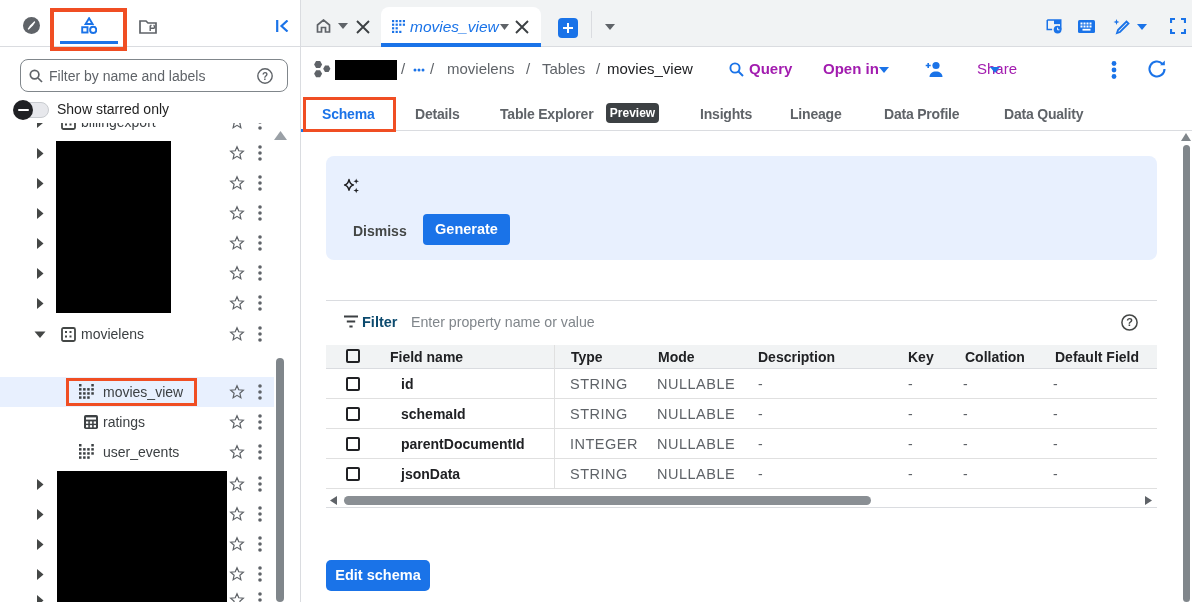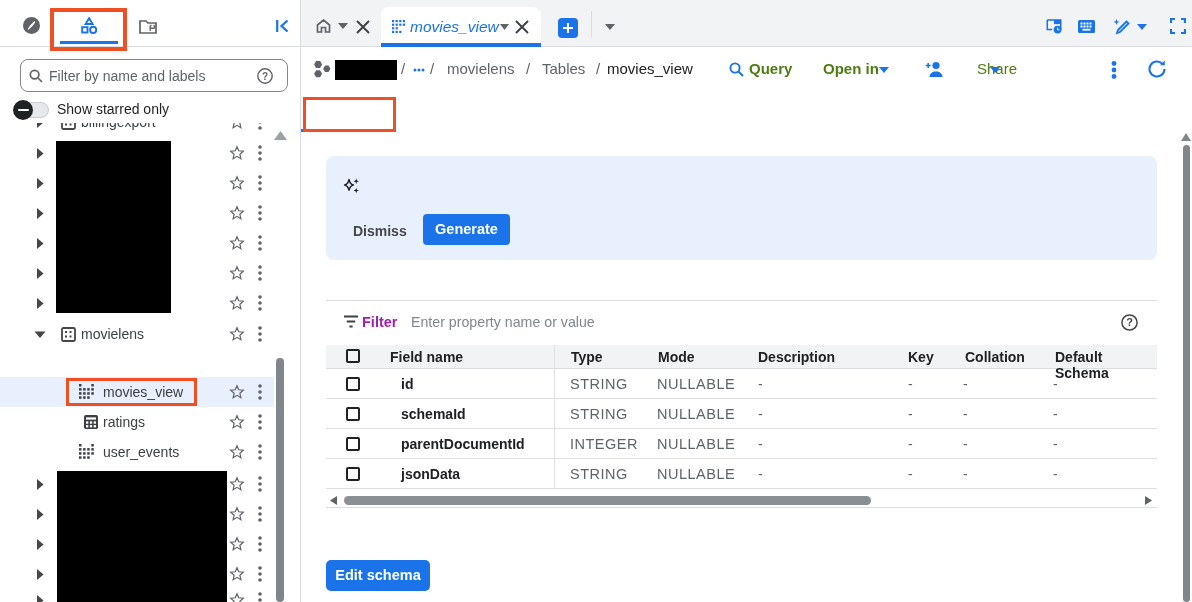--- a/index.html
+++ b/index.html
@@ -1,20 +1,20 @@
 <!DOCTYPE html>
 <html><head>
 <meta charset="utf-8">
 <style>
 * { margin:0; padding:0; box-sizing:border-box; }
 html,body { width:1192px; height:602px; overflow:hidden; background:#fff;
   font-family:"Liberation Sans", sans-serif; }
 #app { position:relative; width:1192px; height:602px; overflow:hidden; }
 .abs { position:absolute; }
-.blue { color:#4d7c0f; }
+.blue { color:#a21caf; }
 .gray { color:#5f6368; }
 svg { display:block; }
 
 
 #sidebar { left:0; top:0; width:301px; height:602px; background:#fff;
   border-right:1px solid #dadce0; }
 #sidetop { left:0; top:0; width:300px; height:47px; border-bottom:1px solid #dadce0; background:#fff; }
 #filterbox { left:20px; top:59px; width:268px; height:33px; border:1px solid #80868b;
   border-radius:8px; background:#fff; }
 #filterbox span { position:absolute; left:28px; top:8px; font-size:14px; color:#5f6368; }
@@ -501,53 +501,63 @@
         <circle cx="3" cy="2.5" r="2.4" fill="#1a73e8"></circle>
           <circle cx="3" cy="9" r="2.4" fill="#1a73e8"></circle>
           <circle cx="3" cy="15.5" r="2.4" fill="#1a73e8"></circle>
       </svg>
       <svg class="abs" style="left:846px;top:12px" width="20" height="20" viewBox="0 0 20 20">
         <path d="M17.5 10 A 7.5 7.5 0 1 1 15.3 4.7" fill="none" stroke="#1a73e8" stroke-width="2.1"></path>
         <path d="M17.8 1.5 V6.2 H13.1 Z" fill="#1a73e8"></path>
       </svg>
     </div>
 
+    <div id="tabrow" class="abs">
+      <span class="tab" style="left:21px;color:#1a73e8">Schema</span>
+      <span class="tab" style="left:114px">Details</span>
+      <span class="tab" style="left:199px">Table Explorer</span>
+      <div class="abs" style="left:305px;top:10px;width:53px;height:20px;background:#3c4043;border-radius:4px;color:#fff;font-size:12px;font-weight:bold;text-align:center;line-height:20px">Preview</div>
+      <span class="tab" style="left:399px">Insights</span>
+      <span class="tab" style="left:489px">Lineage</span>
+      <span class="tab" style="left:583px">Data Profile</span>
+      <span class="tab" style="left:703px">Data Quality</span>
+    </div>
     <div id="schema-underline" class="abs" style="left:0px;"></div>
 
     <div id="banner" class="abs">
       <svg class="abs" style="left:17px;top:21px" width="17" height="18" viewBox="0 0 17 18">
         <path d="M6 2.6 Q6.9 7 10.4 7.9 Q6.9 8.8 6 13.2 Q5.1 8.8 1.6 7.9 Q5.1 7 6 2.6 Z" fill="none" stroke="#202124" stroke-width="1.5" stroke-linejoin="round"></path>
         <path d="M13.2 1.5 L13.9 3.6 L16 4.3 L13.9 5 L13.2 7.1 L12.5 5 L10.4 4.3 L12.5 3.6 Z" fill="#202124"></path>
         <path d="M13.2 10.7 L13.9 12.8 L16 13.5 L13.9 14.2 L13.2 16.3 L12.5 14.2 L10.4 13.5 L12.5 12.8 Z" fill="#202124"></path>
       </svg>
       <div id="dismiss">Dismiss</div>
       <div id="generate">Generate</div>
     </div>
 
     <div id="panel" class="abs">
       <div id="filterrow">
         <svg class="abs" style="left:18px;top:14px" width="14" height="13" viewBox="0 0 14 13">
           <path d="M0 1.5 H14 M2.8 6.5 H11.2 M5.4 11.5 H8.6" stroke="#3c4043" stroke-width="1.8"></path>
         </svg>
-        <span class="abs" style="left:36px;top:13px;font-size:14.5px;font-weight:bold;color:#a21caf">Filter</span>
+        <span class="abs" style="left:36px;top:13px;font-size:14.5px;font-weight:bold;color:#0c4a6e">Filter</span>
         <span class="abs" style="left:85px;top:13px;font-size:14.2px;color:#80868b">Enter property name or value</span>
         <svg class="abs" style="left:795px;top:13px" width="17" height="17" viewBox="0 0 17 17">
           <circle cx="8.5" cy="8.5" r="7.6" fill="none" stroke="#444746" stroke-width="1.5"></circle>
           <text x="8.5" y="12.4" font-size="11" font-weight="bold" fill="#444746" text-anchor="middle" font-family="Liberation Sans">?</text>
         </svg>
       </div>
       <div id="thead">
         <div class="cbx" style="top:4px"></div>
         <span class="hcell" style="left:64px">Field name</span>
         <span class="hcell" style="left:245px">Type</span>
         <span class="hcell" style="left:332px">Mode</span>
         <span class="hcell" style="left:432px">Description</span>
         <span class="hcell" style="left:582px">Key</span>
         <span class="hcell" style="left:639px">Collation</span>
-        <span class="hcell" style="left:729px">Default Schema</span>
+        <span class="hcell" style="left:729px">Default Field</span>
       </div>
       <div class="rrow" style="top:68px">
         <div class="cbx"></div>
           <span class="fname">id</span>
         <span class="ftype">STRING</span>
           <span class="fmode">NULLABLE</span>
         <span class="dash" style="left:432px">-</span>
           <span class="dash" style="left:582px">-</span>
         <span class="dash" style="left:637px">-</span>
           <span class="dash" style="left:727px">-</span>

